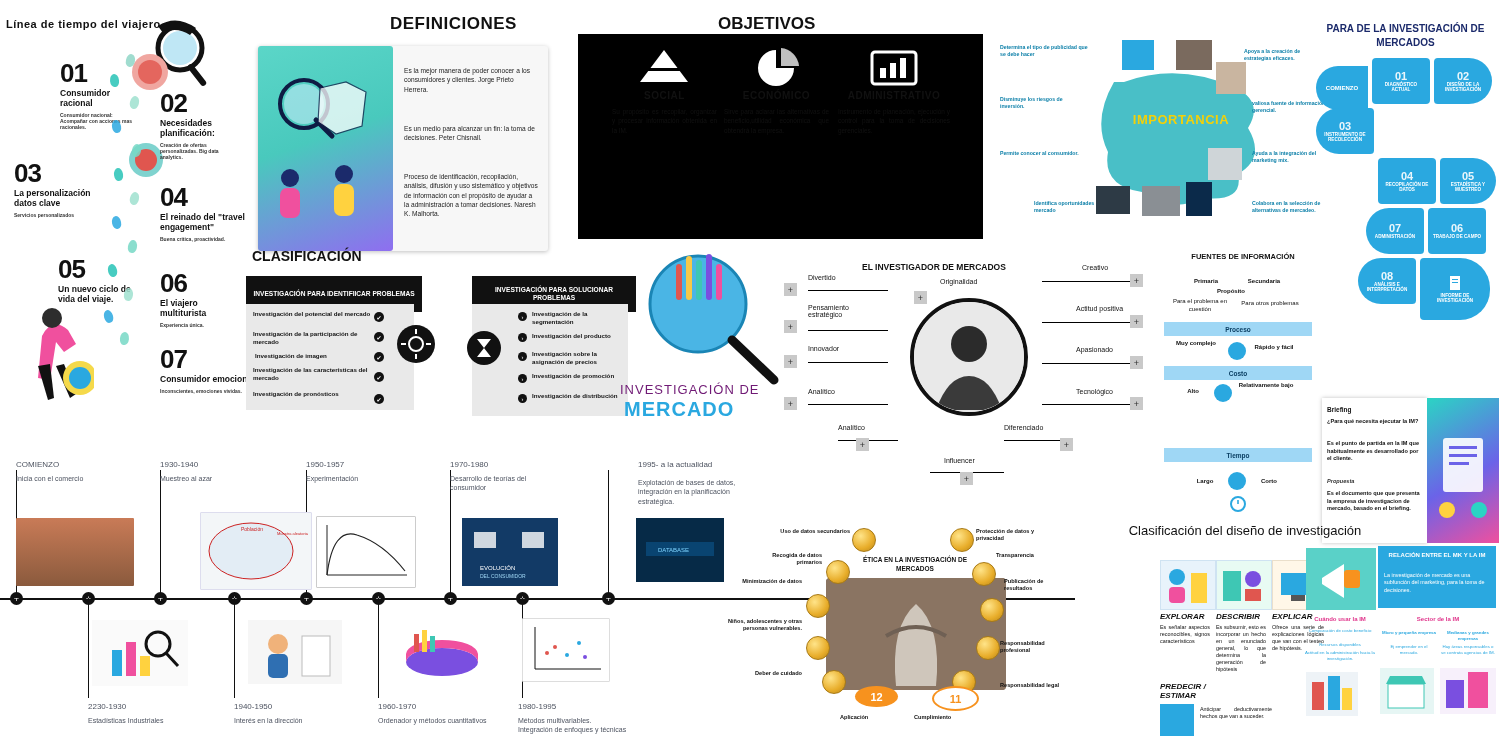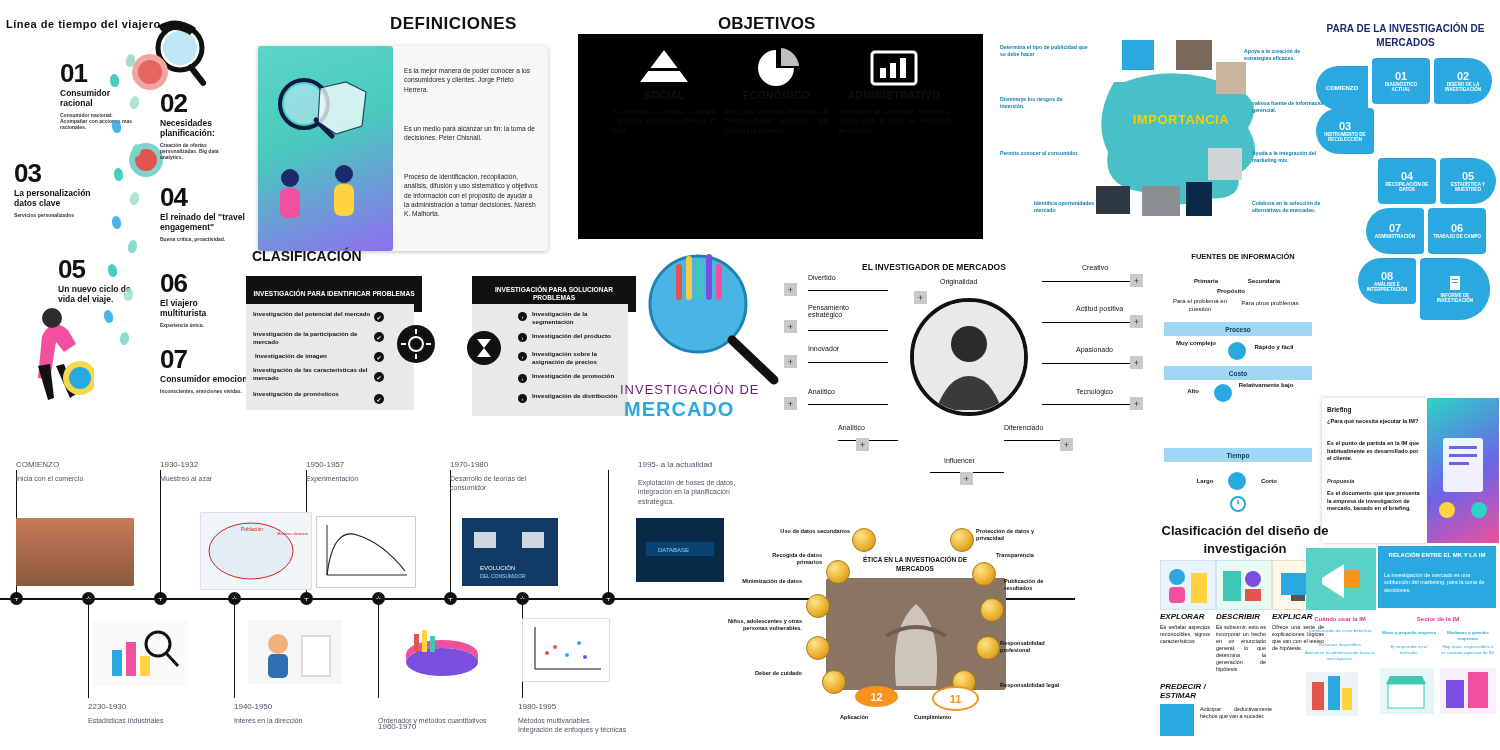--- a/index.html
+++ b/index.html
@@ -57,21 +57,21 @@
   .hist-dot{position:absolute;width:13px;height:13px;border-radius:50%;background:#111;color:#fff;font-size:9px;display:flex;align-items:center;justify-content:center;top:592px;}
   .hist-t{position:absolute;font-size:8px;color:#4d5360;}
   .hist-d{position:absolute;font-size:7px;color:#4d5360;line-height:1.35;width:110px;}
   .hist-img{position:absolute;border-radius:1px;}
   
   #etica-title{left:855px;top:556px;width:120px;text-align:center;font-size:6.5px;font-weight:bold;line-height:1.35;}
   .etica-lbl{position:absolute;font-size:5.6px;font-weight:bold;line-height:1.25;}
   .coin{position:absolute;width:22px;height:22px;border-radius:50%;background:radial-gradient(circle at 35% 32%,#ffe489,#e8ad2a 60%,#b8861a);border:1px solid #a87a16;}
   .etica-badge{position:absolute;width:43px;height:21px;border-radius:50%;background:#f7921e;color:#fff;font-size:11px;font-weight:bold;display:flex;align-items:center;justify-content:center;}
   
-  #cd-title{left:1120px;top:522px;width:250px;text-align:center;font-size:13px;font-weight:bold;line-height:1.35;}
+  #cd-title{left:1120px;top:522px;width:250px;text-align:center;font-size:13px;font-weight:normal;line-height:1.35;}
   .cd-h{position:absolute;font-size:8px;font-weight:bold;font-style:italic;}
   .cd-p{position:absolute;font-size:5.4px;line-height:1.3;text-align:justify;}
   
   #rel-box{left:1378px;top:546px;width:118px;height:62px;background:#2aa8e0;color:#fff;}
   .rel-t{position:absolute;font-size:5.4px;line-height:1.35;}
   .sect-h{position:absolute;font-size:6px;font-weight:bold;color:#e0348b;text-align:center;}
   .sect-p{position:absolute;font-size:4.4px;line-height:1.3;color:#2aa8e0;text-align:center;}
 </style>
 </head>
 <body>
@@ -423,34 +423,34 @@
 <div class="abs" style="left:160px;top:470px;width:1px;height:128px;background:#111;"></div>
 <div class="abs" style="left:234px;top:598px;width:1px;height:100px;background:#111;"></div>
 <div class="abs" style="left:306px;top:470px;width:1px;height:128px;background:#111;"></div>
 <div class="abs" style="left:378px;top:598px;width:1px;height:100px;background:#111;"></div>
 <div class="abs" style="left:450px;top:470px;width:1px;height:128px;background:#111;"></div>
 <div class="abs" style="left:522px;top:598px;width:1px;height:100px;background:#111;"></div>
 <div class="abs" style="left:608px;top:470px;width:1px;height:128px;background:#111;"></div>
 
 <div class="hist-t" style="left:16px;top:460px;">COMIENZO</div>
 <div class="hist-d" style="left:16px;top:474px;">Inicia con el comercio</div>
-<div class="hist-t" style="left:160px;top:460px;">1930-1932</div>
+<div class="hist-t" style="left:160px;top:460px;">1930-1940</div>
 <div class="hist-d" style="left:160px;top:474px;">Muestreo al azar</div>
 <div class="hist-t" style="left:306px;top:460px;">1950-1957</div>
 <div class="hist-d" style="left:306px;top:474px;">Experimentación</div>
 <div class="hist-t" style="left:450px;top:460px;">1970-1980</div>
 <div class="hist-d" style="left:450px;top:474px;">Desarrollo de teorías del consumidor</div>
 <div class="hist-t" style="left:638px;top:460px;">1995- a la actualidad</div>
 <div class="hist-d" style="left:638px;top:478px;">Explotación de bases de datos, integración en la planificación estratégica.</div>
 
 <div class="hist-t" style="left:88px;top:702px;">2230-1930</div>
 <div class="hist-d" style="left:88px;top:716px;">Estadísticas Industriales</div>
 <div class="hist-t" style="left:234px;top:702px;">1940-1950</div>
 <div class="hist-d" style="left:234px;top:716px;">Interés en la dirección</div>
-<div class="hist-t" style="left:378px;top:702px;margin-top:20px;">1960-1970</div>
+<div class="hist-t" style="left:378px;top:702px;">1960-1970</div>
 <div class="hist-d" style="left:378px;top:716px;">Ordenador y métodos cuantitativos</div>
 <div class="hist-t" style="left:518px;top:702px;">1980-1995</div>
 <div class="hist-d" style="left:518px;top:716px;">Métodos multivariables. Integración de enfoques y técnicas</div>
 
 <div class="hist-img abs" style="left:16px;top:518px;width:118px;height:68px;background:linear-gradient(180deg,#c97b57,#8a5a3d);"></div>
 <div class="hist-img abs" style="left:200px;top:512px;width:110px;height:76px;background:#f3f6f8;border:1px solid #dde;">
   <svg width="108" height="74">
       <ellipse cx="50" cy="38" rx="42" ry="28" fill="#e3edf5" stroke="#cc2222"></ellipse>
       <text x="40" y="18" font-size="5" fill="#cc2222">Población</text>
       <text x="76" y="22" font-size="4" fill="#cc2222">Muestra aleatoria</text>

